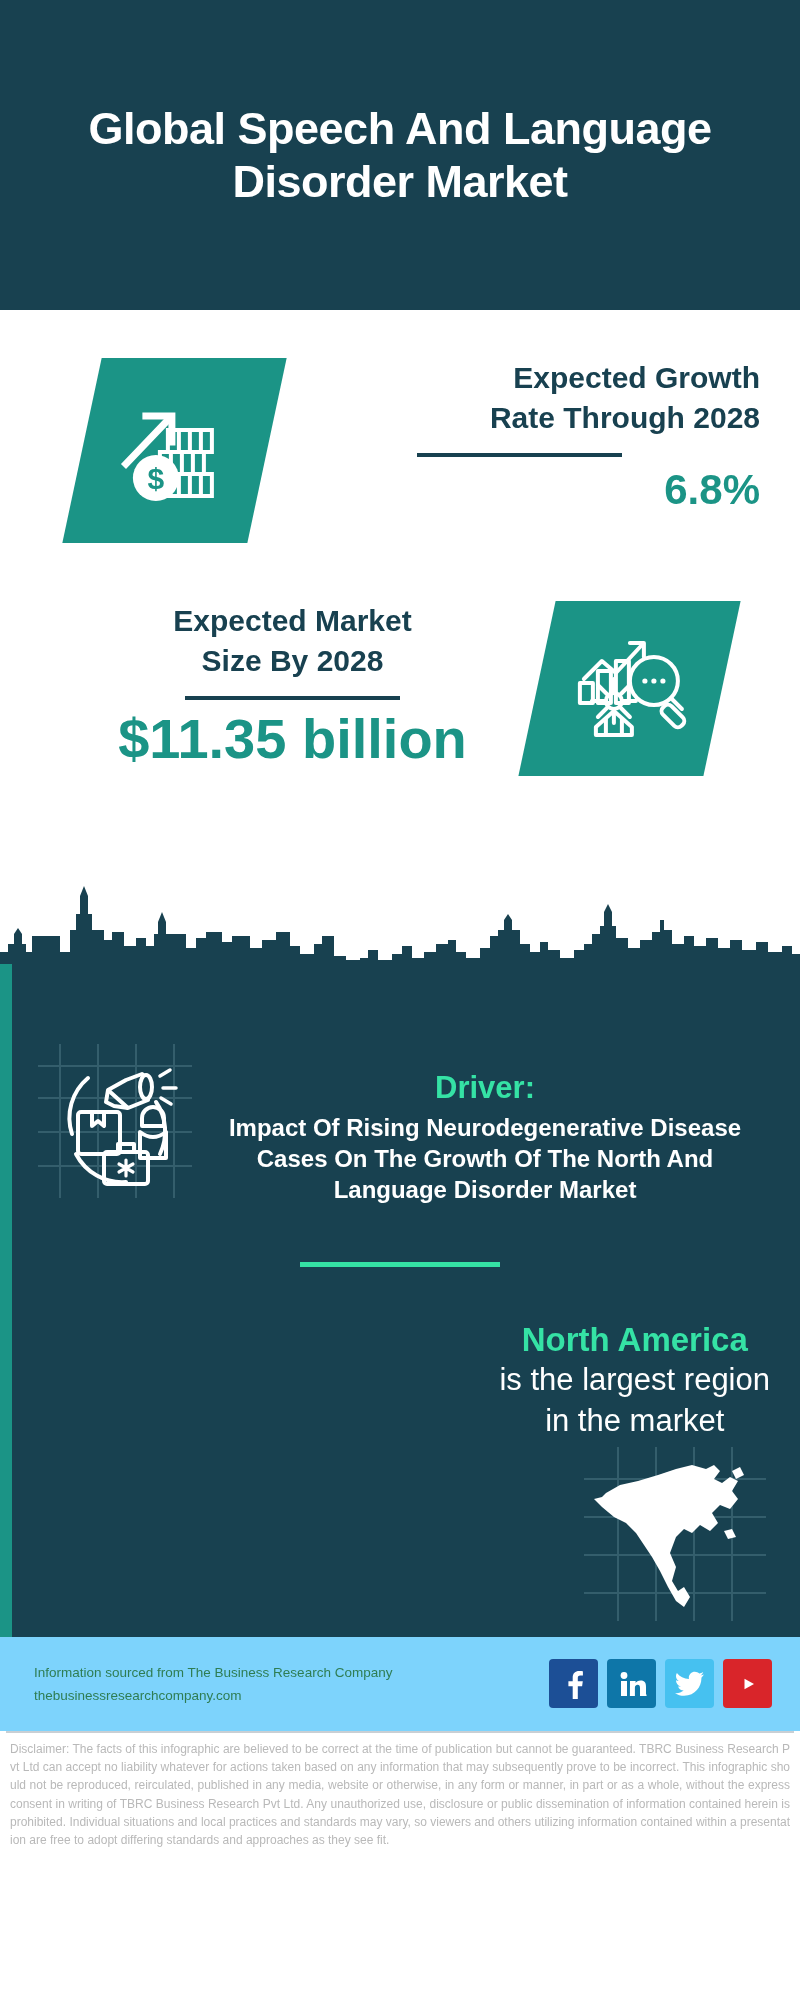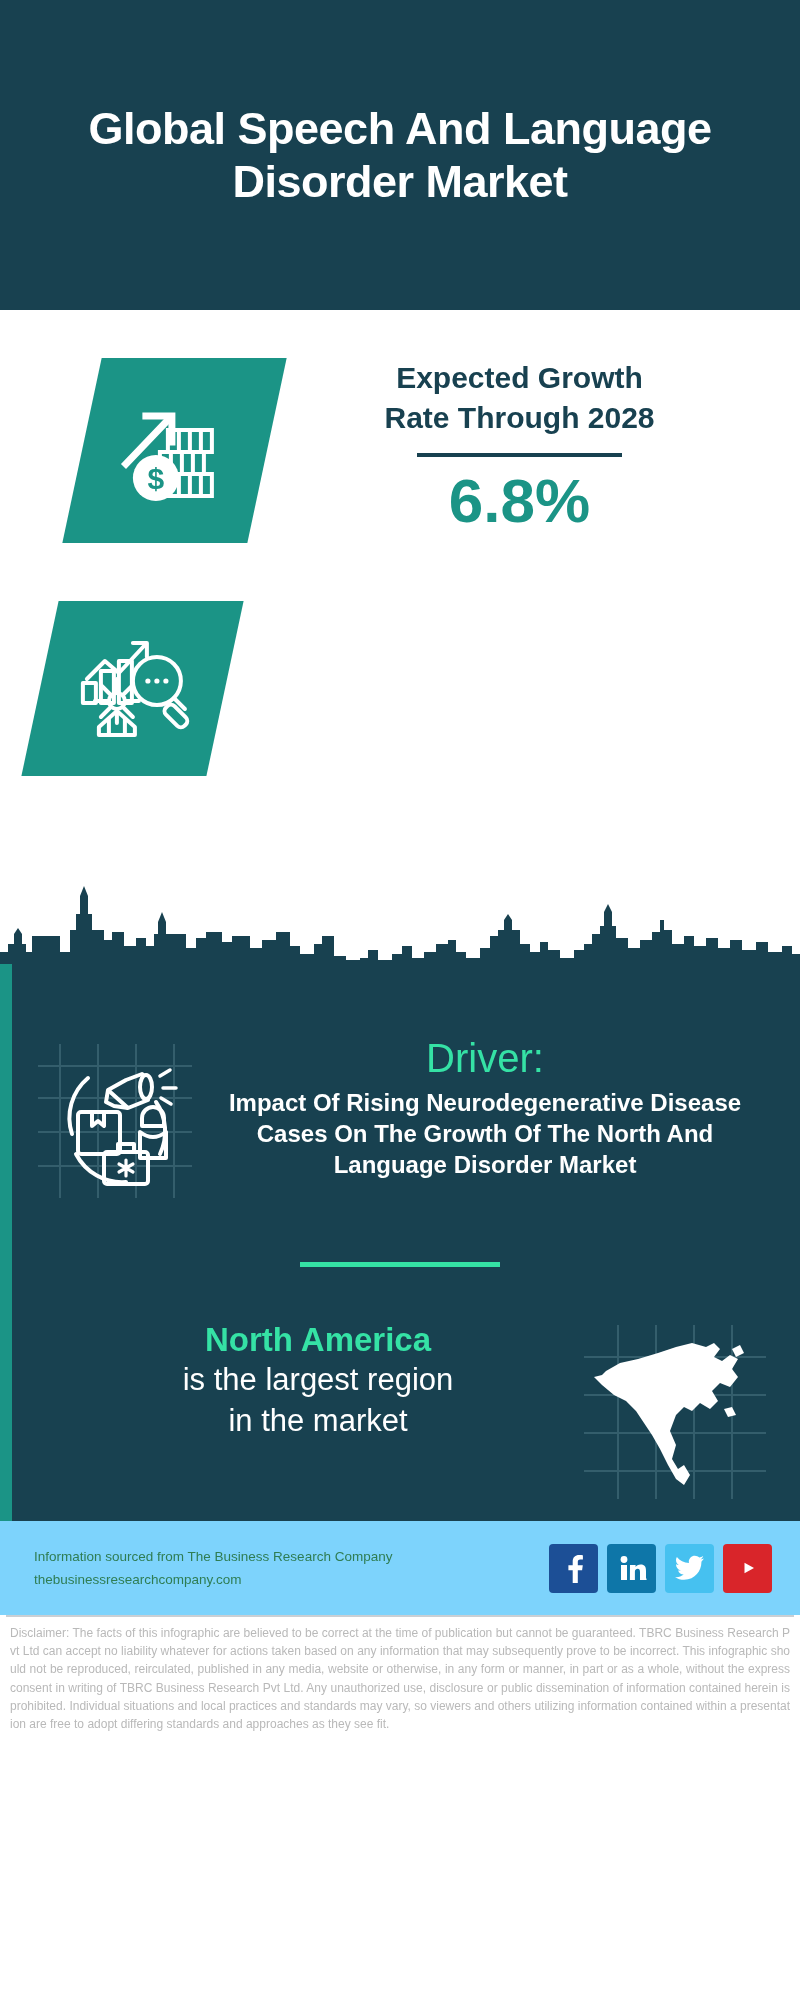--- a/index.html
+++ b/index.html
@@ -48,35 +48,35 @@
     flex:0 0 auto;
   }
   .plg-left {
     width:185px; height:185px;
     transform:skewX(-12deg);
     margin-left:42px;
     display:flex; align-items:center; justify-content:center;
   }
   .plg-left .inner { transform:skewX(12deg); }
 
-  .txtcol { flex:1; text-align:center; padding-left:12px; }
+  .txtcol { flex:1; text-align:right; padding-left:12px; }
   .label {
     color:#184150;
     font-size:30px;
     font-weight:bold;
     line-height:1.32;
   }
   .rule {
     width:205px; height:4px;
     background:#184150;
     margin:16px auto 10px auto;
   }
   .value {
     color:#1b9486;
-    font-size:62px;
+    font-size:42px;
     font-weight:bold;
     line-height:1.1;
   }
 
   
   .block2 {
     display:flex;
     align-items:flex-start;
     padding:58px 40px 0 40px;
   }
@@ -106,41 +106,43 @@
 
   .driver-row {
     display:flex;
     align-items:flex-start;
     padding:72px 30px 0 30px;
   }
   .driver-icon { flex:0 0 170px; height:170px; position:relative; }
   .driver-text { flex:1; text-align:center; padding:0 4px; }
   .driver-title {
     color:#35e2a5;
-    font-size:40px;
-    font-weight:normal;
+    font-size:31px;
+    font-weight:bold;
     margin-bottom:6px;
+    margin-top:34px;
   }
   .driver-body {
     color:#ffffff;
     font-size:24px;
     font-weight:bold;
     line-height:1.3;
   }
 
   .mid-rule {
     width:200px; height:5px;
     background:#35e2a5;
     margin:56px auto 0 auto;
   }
 
   .region-row {
     display:flex;
-    align-items:flex-start;
-    padding:52px 30px 17px 30px;
+    align-items:flex-end;
+    padding:52px 30px 6px 30px;
+    flex-direction:column;
   }
   .region-text { flex:1; text-align:center; padding-left:26px; }
   .region-name {
     color:#35e2a5;
     font-size:33px;
     font-weight:bold;
     line-height:1.25;
   }
   .region-sub {
     color:#ffffff;
@@ -220,20 +222,26 @@
     </div>
     <div class="txtcol">
       <div class="label">Expected Growth</div>
       <div class="label">Rate Through 2028</div>
       <div class="rule"></div>
       <div class="value">6.8%</div>
     </div>
   </div>
 
   <div class="block2">
+    <div class="txtcol">
+      <div class="label">Expected Market</div>
+      <div class="label">Size By 2028</div>
+      <div class="rule"></div>
+      <div class="value">$11.35 billion</div>
+    </div>
     <div class="plg plg-right">
       <div class="inner">
         <svg width="120" height="120" viewBox="0 0 120 120">
           <g fill="none" stroke="#ffffff" stroke-width="4" stroke-linecap="round" stroke-linejoin="round">
             <path d="M14 52 L32 34 L46 46 L72 18"></path>
             <path d="M60 16 L74 16 L74 30"></path>
             <rect x="10" y="56" width="13" height="20"></rect>
             <rect x="28" y="44" width="13" height="32"></rect>
             <rect x="46" y="34" width="13" height="42"></rect>
             <circle cx="44" cy="74" r="8"></circle>

